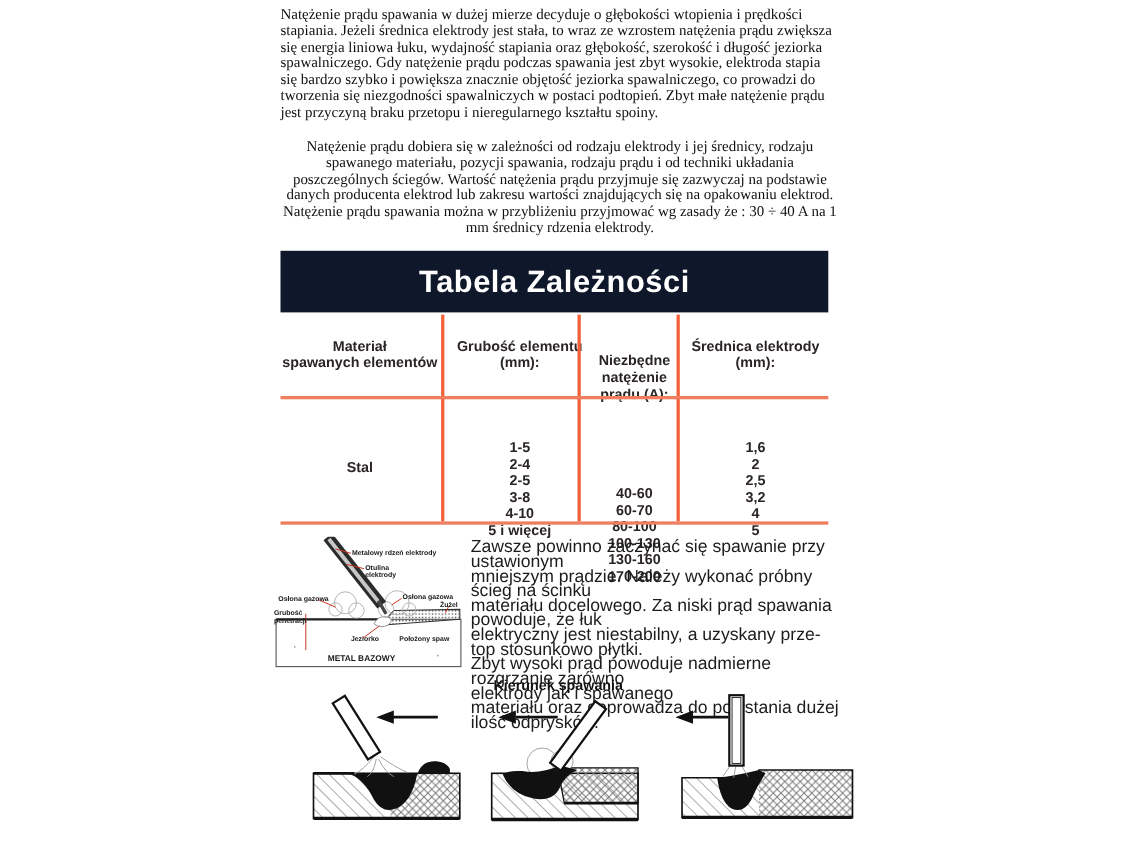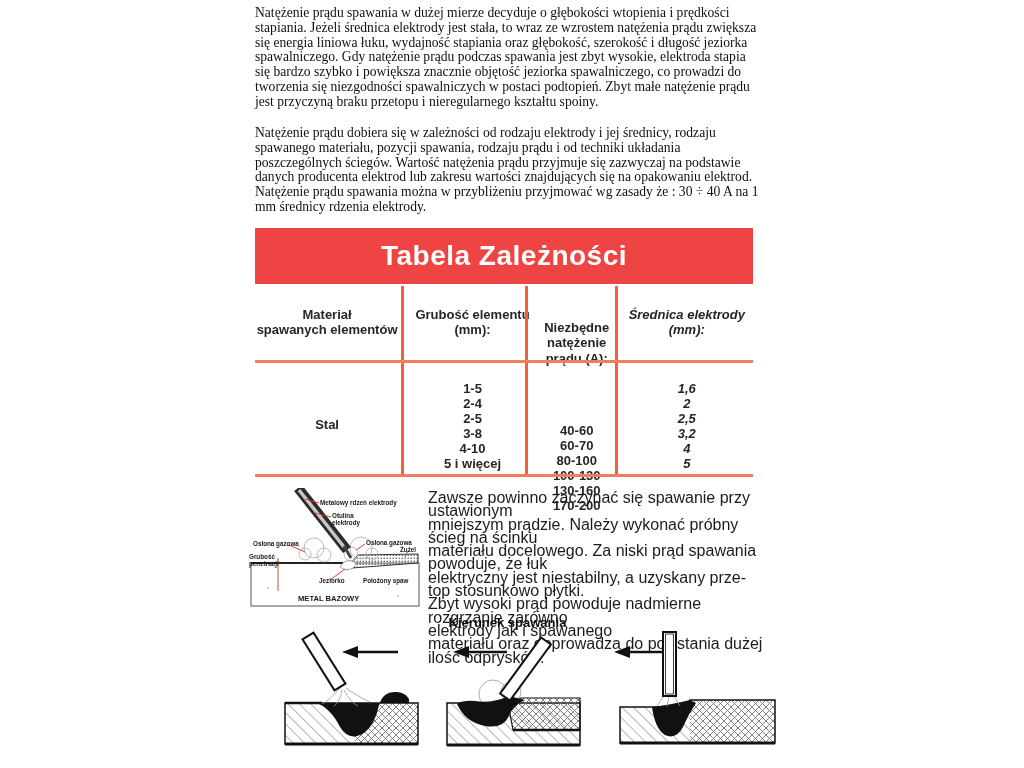--- a/index.html
+++ b/index.html
@@ -5,39 +5,39 @@
   * { margin:0; padding:0; box-sizing:border-box; }
   html,body { width:1024px; height:768px; background:#ffffff; overflow:hidden;
               font-family:"Liberation Sans", sans-serif; }
   .page { position:relative; width:1024px; height:768px; background:#fff; }
   .content { position:absolute; left:255px; top:0; width:505px; height:619px; }
 
   .para { position:absolute; left:0; width:508px;
           font-family:"Liberation Serif", serif; font-size:13.6px; line-height:14.8px;
           color:#101010; }
   .para1 { top:6px; }
-  .para2 { top:126px; }
+  .para2 { top:126px;text-align:center; }
 
   
   .tbl { position:absolute; top:228px; left:0; width:498px; height:249px; }
   .tbl-title { position:absolute; top:0; left:0; width:498px; height:56px;
-               background:#ef4444; color:#ffffff; font-weight:bold; font-size:28px;
+               background:#0f172a; color:#ffffff; font-weight:bold; font-size:28px;
                display:flex; align-items:center; justify-content:center; letter-spacing:0.5px; }
   .hdr-row { position:absolute; top:56px; left:0; width:498px; height:76px; display:flex; }
   .hdr-cell { display:flex; align-items:center; justify-content:center; text-align:center;
               font-weight:bold; font-size:13px; line-height:15.5px; color:#2a2424;
               white-space:pre-line; }
-  .c1 { width:148px; } .c2 { width:124px;margin-left:13px; } .c3 { width:90px;margin-top:42px; } .c4 { width:136px;font-style:italic; }
+  .c1 { width:148px; } .c2 { width:124px;margin-left:13px; } .c3 { width:90px;margin-top:42px; } .c4 { width:136px; }
   .vrule { position:absolute; top:58px; height:188px; width:3px; background:#f2613a; }
   .v1 { left:146px; } .v2 { left:270px; } .v3 { left:360px; }
   .hrule { position:absolute; left:0; width:498px; height:3px; background:#ee7e5e; }
   .h1 { top:132px; } .h2 { top:246px; }
   .body-row { position:absolute; top:135px; left:0; width:498px; height:111px; display:flex; }
   .data-cell { text-align:center; font-weight:bold; font-size:13px; line-height:15px;
-               color:#2a2424; padding-top:18px; }
+               color:#2a2424; padding-top:36px; }
   .material-cell { display:flex; align-items:center; justify-content:center; padding-top:12px; }
 
   
   .advice { position:absolute; top:491px; left:173px; width:335px;
             font-size:16px; line-height:13.3px; color:#1c1c1c; white-space:pre-line; }
   .xsec { position:absolute; top:488px; left:-7px; }
   .xsec text { font-family:"Liberation Sans", sans-serif; font-weight:bold;
                font-size:6.3px; fill:#181818; }
   .xsec .big { font-size:7.6px; }
 

